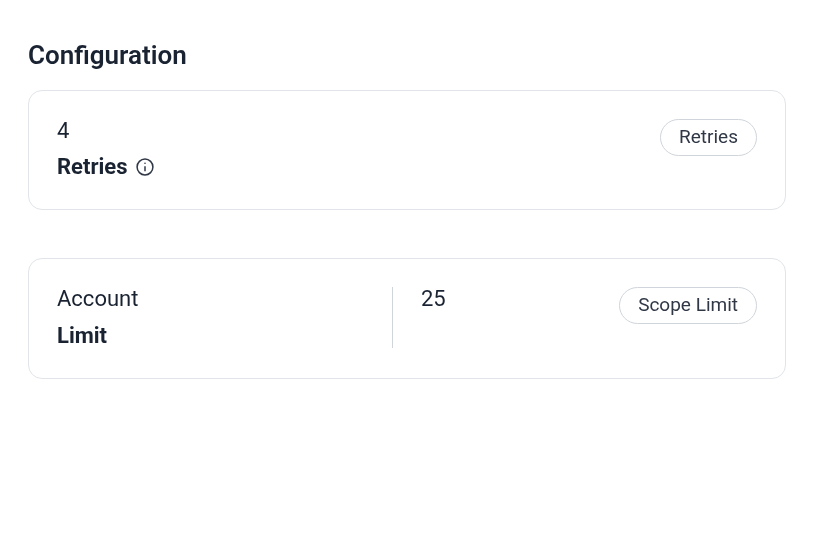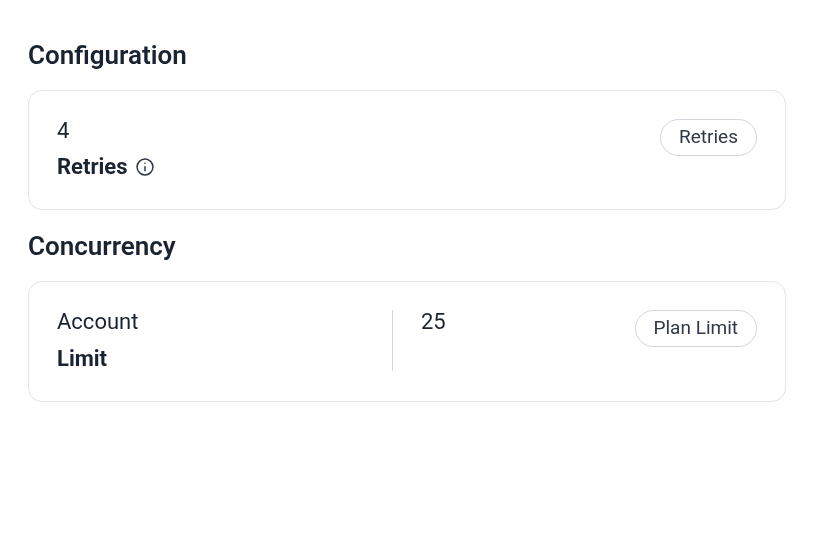--- a/index.html
+++ b/index.html
@@ -9,21 +9,21 @@
     }
     body {
       font-family: -apple-system, BlinkMacSystemFont, "Segoe UI", Roboto, Helvetica, Arial, sans-serif;
       background: #ffffff;
       width: 814px;
       height: 556px;
       padding: 40px 28px;
       color: #1a2332;
     }
     .section {
-      margin-bottom: 21px;
+      margin-bottom: 48px;
     }
     .section-title {
       font-size: 26px;
       font-weight: 600;
       color: #1a2332;
       margin-bottom: 20px;
     }
     .card {
       border: 1px solid #e1e4e8;
       border-radius: 14px;
@@ -115,31 +115,30 @@
             </svg>
           </span>
         </div>
       </div>
       <div class="badge">Retries</div>
     </div>
   </div>
 </div>
 
 <div class="section">
-  <h2 class="section-title">Concurrency</h2>
   <div class="card concurrency-card">
     <div class="cell">
       <div class="cell-inner">
         <div class="value-text">Account</div>
         <div class="label-row">
           <span class="label-text">Limit</span>
         </div>
       </div>
     </div>
     <div class="divider"></div>
     <div class="cell">
       <div class="cell-inner">
         <div class="value-text">25</div>
       </div>
-      <div class="badge">Plan Limit</div>
+      <div class="badge">Scope Limit</div>
     </div>
   </div>
 </div>
 
 </body></html>

